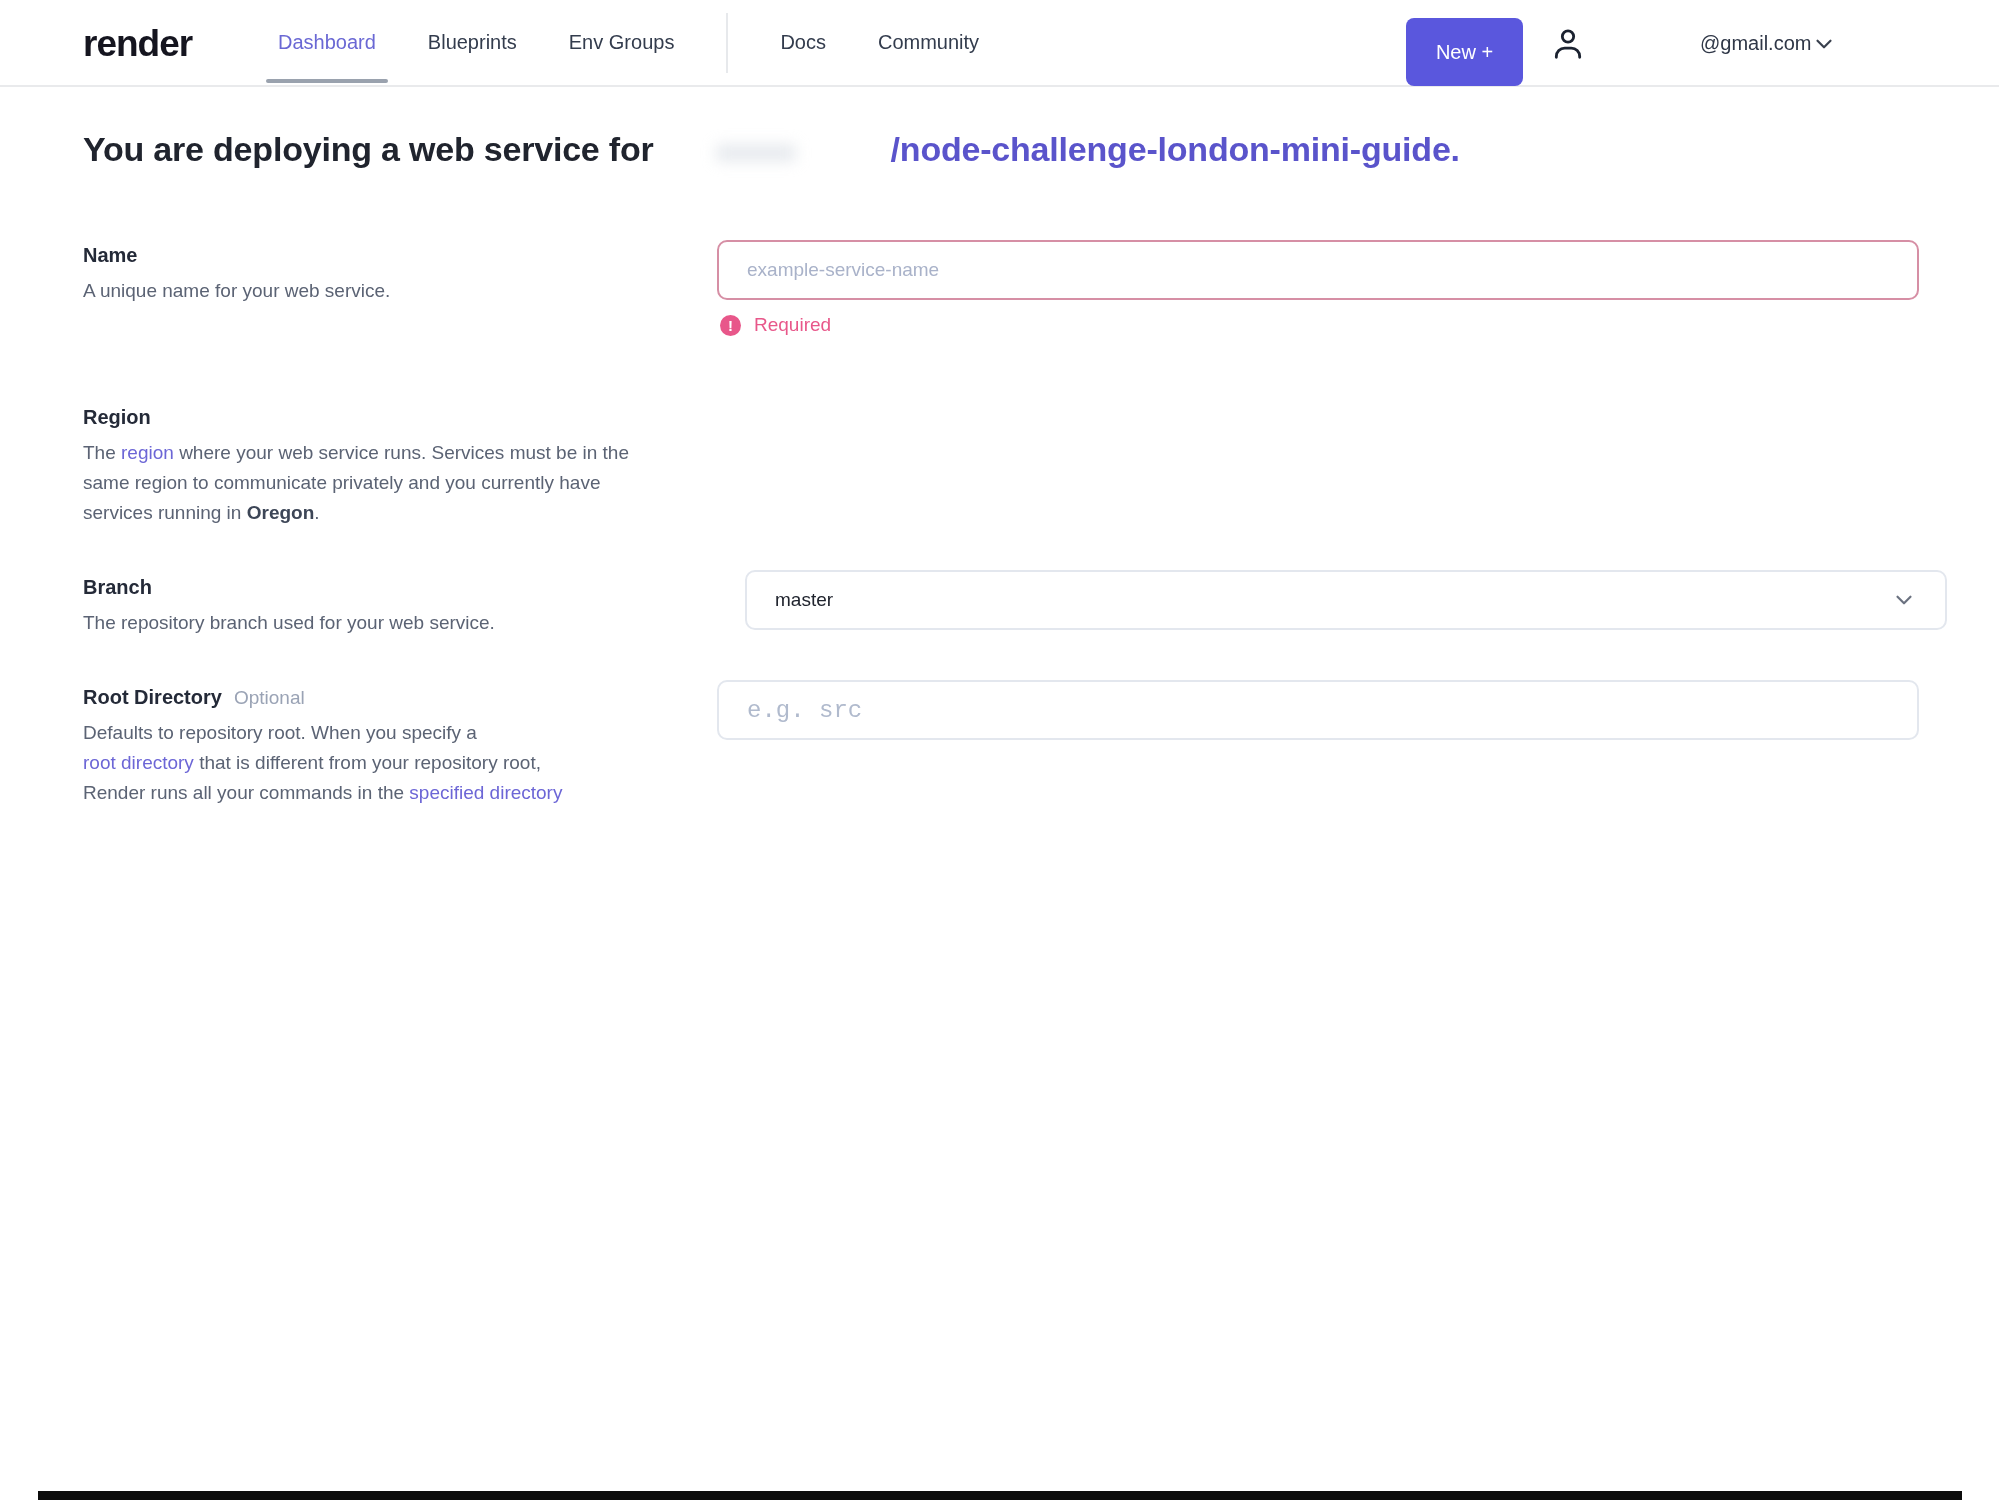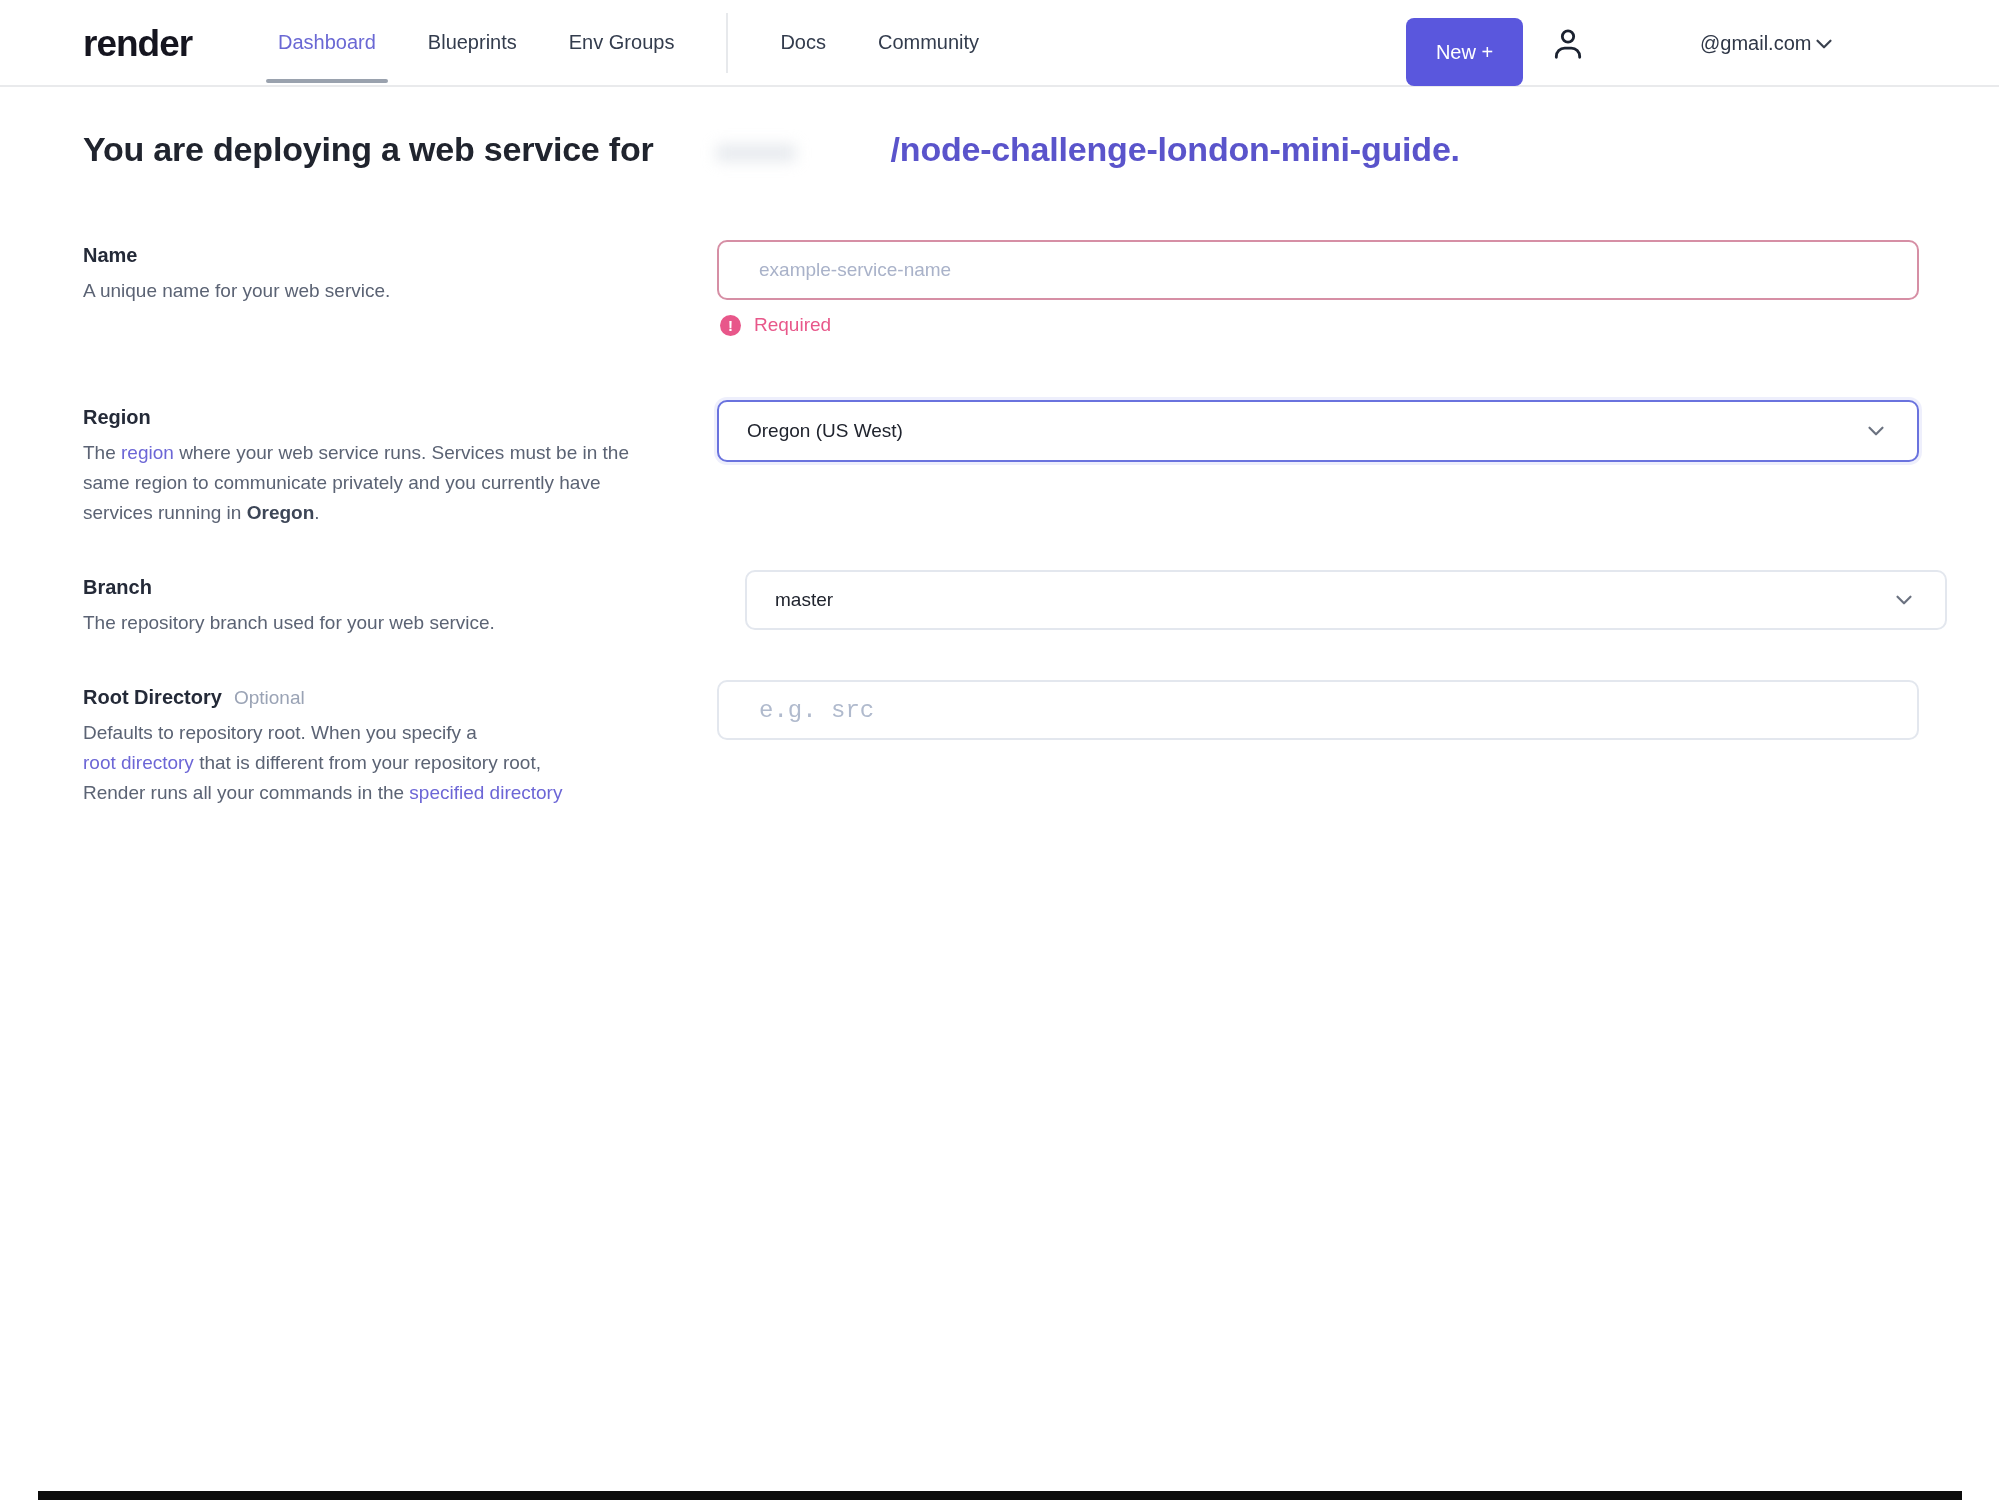--- a/index.html
+++ b/index.html
@@ -24,21 +24,21 @@
   .redacted { width: 80px; height: 18px; margin: 6px 95px 0 62px; background: rgba(205,210,220,0.45); filter: blur(7px); border-radius: 4px; }
   .heading-link { color: #5a54cb; text-decoration: none; }
 
   
   .field-label { position: absolute; left: 83px; font-size: 20px; font-weight: 700; color: #242a38; }
   .optional-tag { font-weight: 400; color: #9aa3b5; font-size: 19px; margin-left: 12px; }
   .field-desc { position: absolute; left: 83px; width: 582px; font-size: 19px; line-height: 30px; color: #5b6374; }
   .inline-link { color: #6c66d6; cursor: pointer; }
   .inline-bold { font-weight: 700; color: #3d4657; }
 
-  .text-input { position: absolute; left: 717px; width: 1202px; height: 60px; border-radius: 10px; padding: 0 40px; font-size: 19px; color: #20242e; background: #fff; font-family: "Liberation Sans", sans-serif; outline: none; }
+  .text-input { position: absolute; left: 717px; width: 1202px; height: 60px; border-radius: 10px; padding: 0 28px; font-size: 19px; color: #20242e; background: #fff; font-family: "Liberation Sans", sans-serif; outline: none; }
   .text-input::placeholder { color: #a9b2c9; opacity: 1; }
   .input-error { border: 2px solid #d68fa5; }
   .input-normal { border: 2px solid #e3e7ee; }
   .mono-input { font-family: "Liberation Mono", "DejaVu Sans Mono", monospace; font-size: 24px; }
   .mono-input::placeholder { color: #b0bacd; }
 
   .select-box { position: absolute; left: 717px; width: 1202px; height: 60px; border-radius: 10px; padding: 0 28px; display: flex; align-items: center; justify-content: space-between; font-size: 19px; color: #20242e; background: #fff; cursor: pointer; }
   .select-focused { border: 2px solid #6a73de; box-shadow: 0 0 0 3px rgba(120,130,230,0.13); height: 62px; }
   .select-normal { border: 2px solid #e3e7ee; margin-left: 28px; }
 
@@ -96,28 +96,20 @@
   <input class="text-input input-error" style="top: 240px;" type="text" placeholder="example-service-name">
   <div class="error-row">
     <span class="error-icon">!</span>
     <span class="error-text">Required</span>
   </div>
 
   <div class="field-label" style="top:406px">Region</div>
   <div class="field-desc" style="top:438px">
     <span>The </span><span class="inline-link">region</span><span> where your web service runs. Services must be in the same region to communicate privately and you currently have services running in </span><span class="inline-bold">Oregon</span><span>.</span>
   </div>
-  <div class="select-box select-focused" style="top:400px">
-    <span>Oregon (US West)</span>
-    <span>
-      <svg width="26" height="26" viewBox="0 0 24 24" fill="none" stroke="#6b7280" stroke-width="2" stroke-linecap="round" stroke-linejoin="round">
-        <polyline points="6 9 12 15 18 9"></polyline>
-      </svg>
-    </span>
-  </div>
 
   <div class="field-label" style="top:576px">Branch</div>
   <div class="field-desc" style="top:608px">The repository branch used for your web service.</div>
   <div class="select-box select-normal" style="top:570px">
     <span>master</span>
     <span>
       <svg width="26" height="26" viewBox="0 0 24 24" fill="none" stroke="#6b7280" stroke-width="2" stroke-linecap="round" stroke-linejoin="round">
         <polyline points="6 9 12 15 18 9"></polyline>
       </svg>
     </span>

